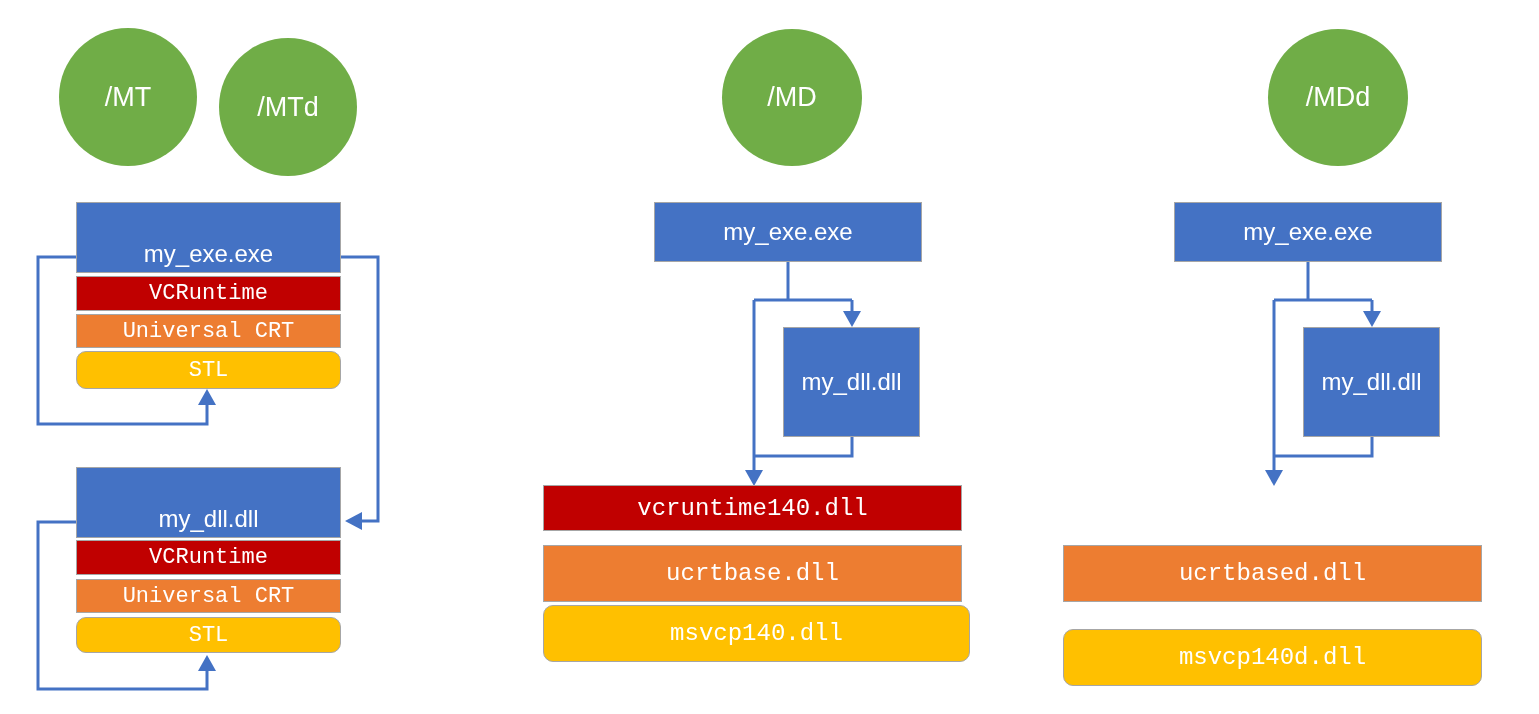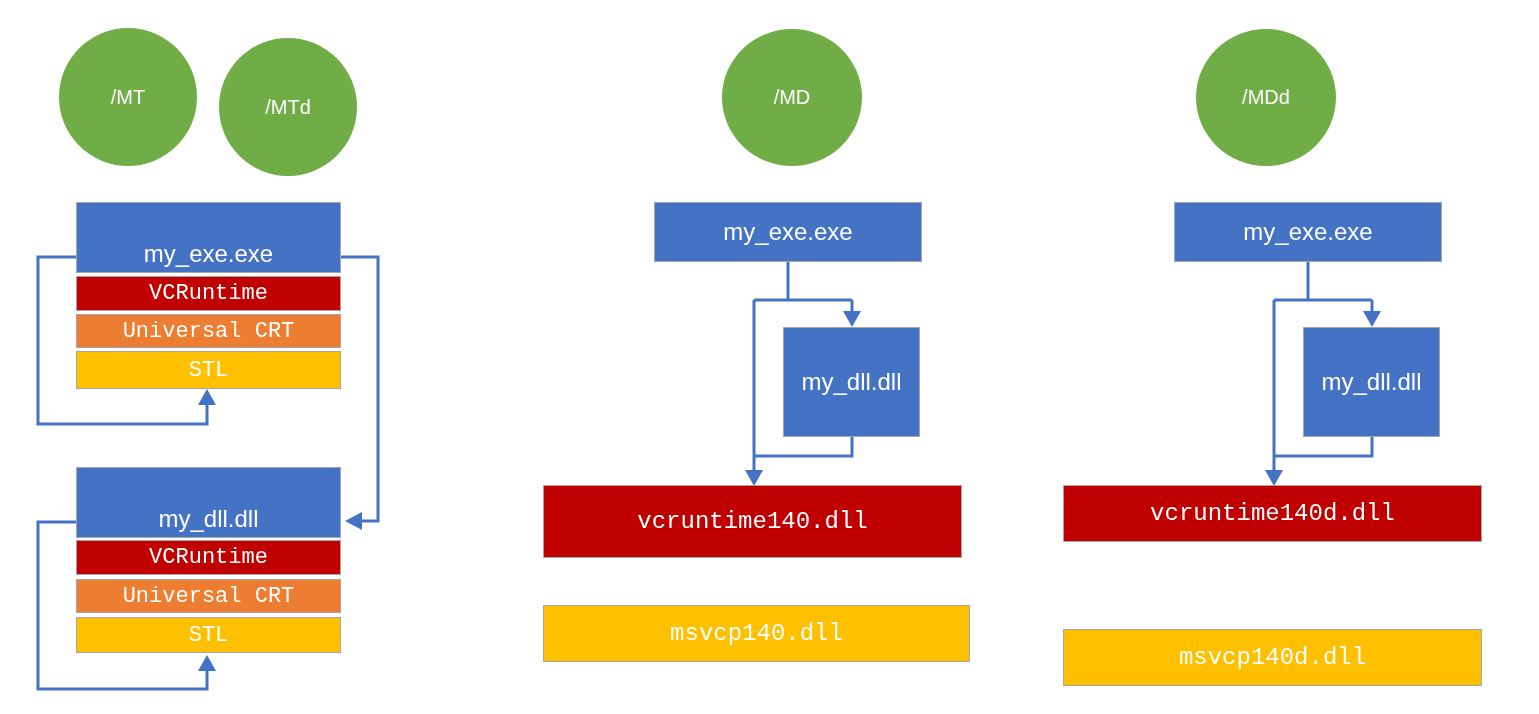--- a/index.html
+++ b/index.html
@@ -6,36 +6,36 @@
     --green:#70AD47; --blue:#4472C4; --red:#C00000; --orange:#ED7D31;
     --yellow:#FFC000; --line:#4472C4; --border:#A6A6A6;
   }
   html,body{margin:0;padding:0;background:#ffffff;}
   .canvas{
     position:relative;width:1539px;height:714px;background:#ffffff;
     font-family:"Liberation Sans", sans-serif;overflow:hidden;
   }
   .badge{
     position:absolute;border-radius:50%;background:var(--green);color:#fff;
-    display:flex;align-items:center;justify-content:center;font-size:20px;
+    display:flex;align-items:center;justify-content:center;font-size:27px;
   }
   .module-box{
     position:absolute;background:var(--blue);border:1px solid var(--border);
     color:#fff;display:flex;align-items:center;justify-content:center;
     font-size:24px;box-sizing:border-box;
   }
   .module-box.anchor-bottom{align-items:flex-end;padding-bottom:4px;}
   .layer{
     position:absolute;border:1px solid var(--border);color:#fff;
     display:flex;align-items:center;justify-content:center;
     font-size:22px;box-sizing:border-box;font-family:Liberation Mono, monospace;
   }
   .layer.red{background:var(--red);}
   .layer.orange{background:var(--orange);}
-  .layer.yellow{background:var(--yellow);}
+  .layer.yellow{background:var(--yellow);border-radius:10px;}
   .layer.runtime{font-size:24px;}
   .arrows{position:absolute;left:0;top:0;width:100%;height:100%;}
   .arrows polyline{fill:none;stroke:var(--line);stroke-width:3;}
   .arrows polygon{fill:var(--line);stroke:none;}
 </style>
 </head>
 <body>
 
 <div class="canvas">
 
@@ -109,29 +109,30 @@
   <div class="badge" style="left:722px;top:29px;width:140px;height:137px">/MD</div>
 
   <div class="module-box" style="left:654px;top:202px;width:268px;height:60px">
     <span>my_exe.exe</span>
   </div>
 
   <div class="module-box" style="left:783px;top:327px;width:137px;height:110px">
     <span>my_dll.dll</span>
   </div>
 
-  <div class="layer red runtime" style="left:543px;top:485px;width:419px;height:73px">vcruntime140.dll</div>
+  <div class="layer red runtime" style="left:543px;top:485px;width:419px;height:46px">vcruntime140.dll</div>
+  <div class="layer orange runtime" style="left:543px;top:545px;width:419px;height:57px">ucrtbase.dll</div>
   <div class="layer yellow runtime" style="left:543px;top:605px;width:427px;height:57px">msvcp140.dll</div>
 
-  <div class="badge" style="left:1196px;top:29px;width:140px;height:137px">/MDd</div>
+  <div class="badge" style="left:1268px;top:29px;width:140px;height:137px">/MDd</div>
 
   <div class="module-box" style="left:1174px;top:202px;width:268px;height:60px">
     <span>my_exe.exe</span>
   </div>
 
   <div class="module-box" style="left:1303px;top:327px;width:137px;height:110px">
     <span>my_dll.dll</span>
   </div>
 
-  <div class="layer red runtime" style="left:1063px;top:485px;width:419px;height:57px">vcruntime140d.dll</div>
+  <div class="layer orange runtime" style="left:1063px;top:545px;width:419px;height:57px">ucrtbased.dll</div>
   <div class="layer yellow runtime" style="left:1063px;top:629px;width:419px;height:57px">msvcp140d.dll</div>
 
 </div>
 
 </body></html>

